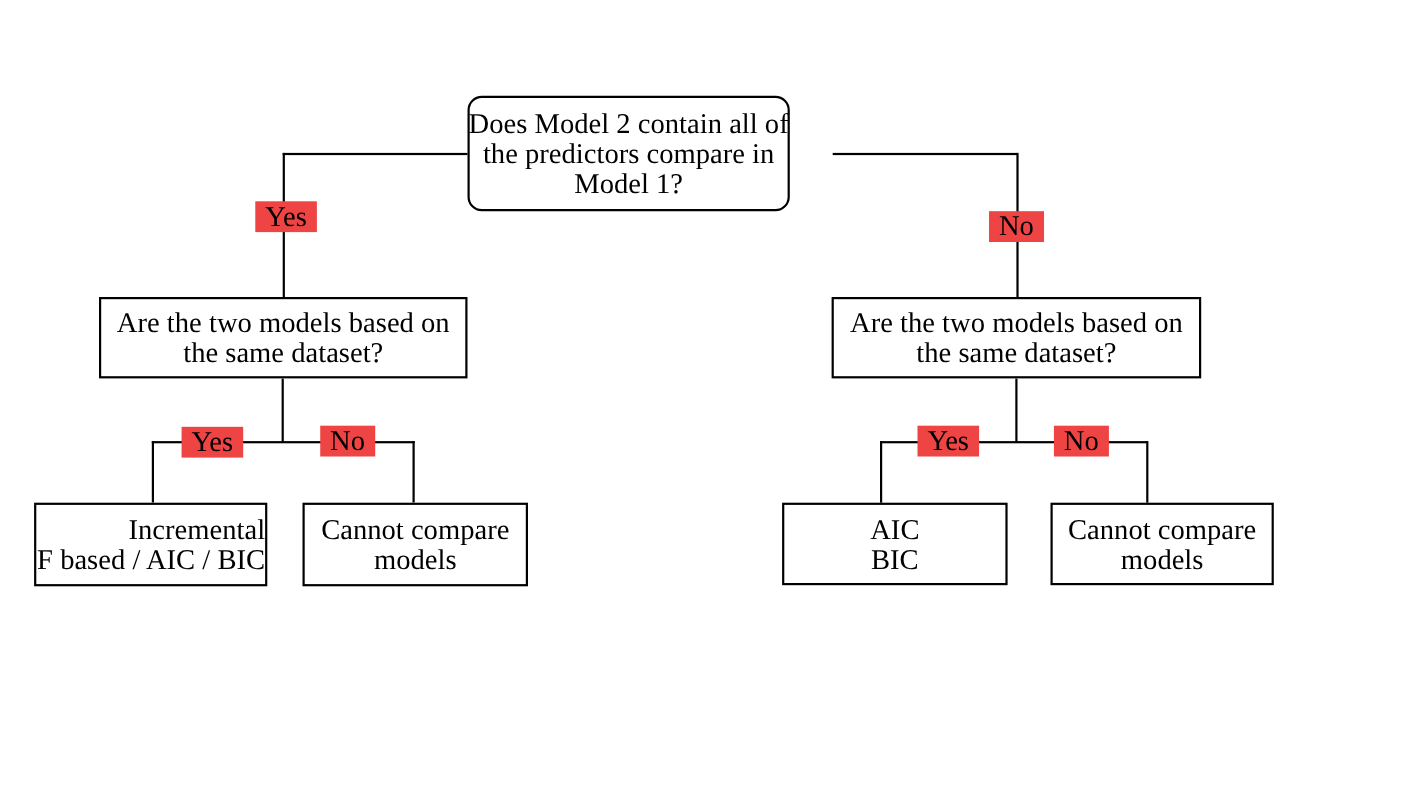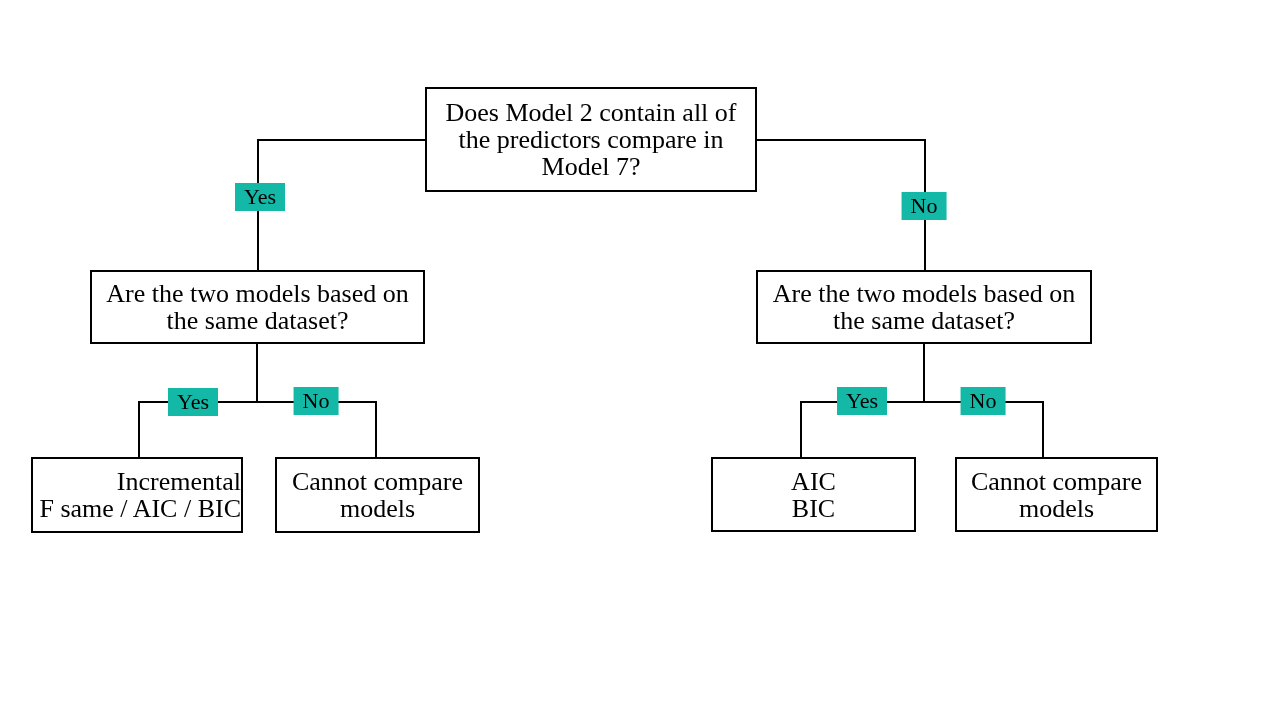--- a/index.html
+++ b/index.html
@@ -33,29 +33,29 @@
   }
   .hline, .vline {
     position: absolute;
     background: #000000;
   }
   .hline { height: 1.5px; }
   .vline { width: 1.5px; }
   .edge-label {
     position: absolute;
     transform: translate(-50%, -50%);
-    background: #14b8a6;
+    background: #ef4444;
     padding: 1px 9px;
-    font-size: 22px;
+    font-size: 26px;
     line-height: 26px;
     white-space: nowrap;
   }
 
   
-  #node-root        { left: 425px; top:  87px; width: 332px; height: 105px; }
+  #node-root        { left: 425px; top:  87px; width: 293px; height: 105px; border-radius: 13px; }
   #node-left-q      { left:  90px; top: 270px; width: 335px; height:  74px; }
   #node-right-q     { left: 756px; top: 270px; width: 336px; height:  74px; }
   #node-incremental { left:  31px; top: 457px; width: 212px; height:  76px; align-items: flex-end; }
   #node-cannot-l    { left: 275px; top: 457px; width: 205px; height:  76px; }
   #node-aic         { left: 711px; top: 457px; width: 205px; height:  75px; justify-content: center; }
   #node-cannot-r    { left: 955px; top: 457px; width: 203px; height:  75px; }
 
   
   #l1-left-h  { left: 257px; top: 139px; width: 168px; }
   #l1-left-v  { left: 257px; top: 139px; height: 131px; }
@@ -106,36 +106,36 @@
   <span class="edge-label" id="label-yes-1">Yes</span>
   <span class="edge-label" id="label-no-1">No</span>
   <span class="edge-label" id="label-yes-2">Yes</span>
   <span class="edge-label" id="label-no-2">No</span>
   <span class="edge-label" id="label-yes-3">Yes</span>
   <span class="edge-label" id="label-no-3">No</span>
 
   <div class="box" id="node-root">
     <div class="line-text">Does Model 2 contain all of</div>
     <div class="line-text">the predictors compare in</div>
-    <div class="line-text">Model 7?</div>
+    <div class="line-text">Model 1?</div>
   </div>
 
   <div class="box" id="node-left-q">
     <div class="line-text">Are the two models based on</div>
     <div class="line-text">the same dataset?</div>
   </div>
 
   <div class="box" id="node-right-q">
     <div class="line-text">Are the two models based on</div>
     <div class="line-text">the same dataset?</div>
   </div>
 
   <div class="box" id="node-incremental">
     <div class="line-text">Incremental</div>
-    <div class="line-text">F same / AIC / BIC</div>
+    <div class="line-text">F based / AIC / BIC</div>
   </div>
 
   <div class="box" id="node-cannot-l">
     <div class="line-text">Cannot compare</div>
     <div class="line-text">models</div>
   </div>
 
   <div class="box" id="node-aic">
     <div class="line-text">AIC</div>
     <div class="line-text">BIC</div>

